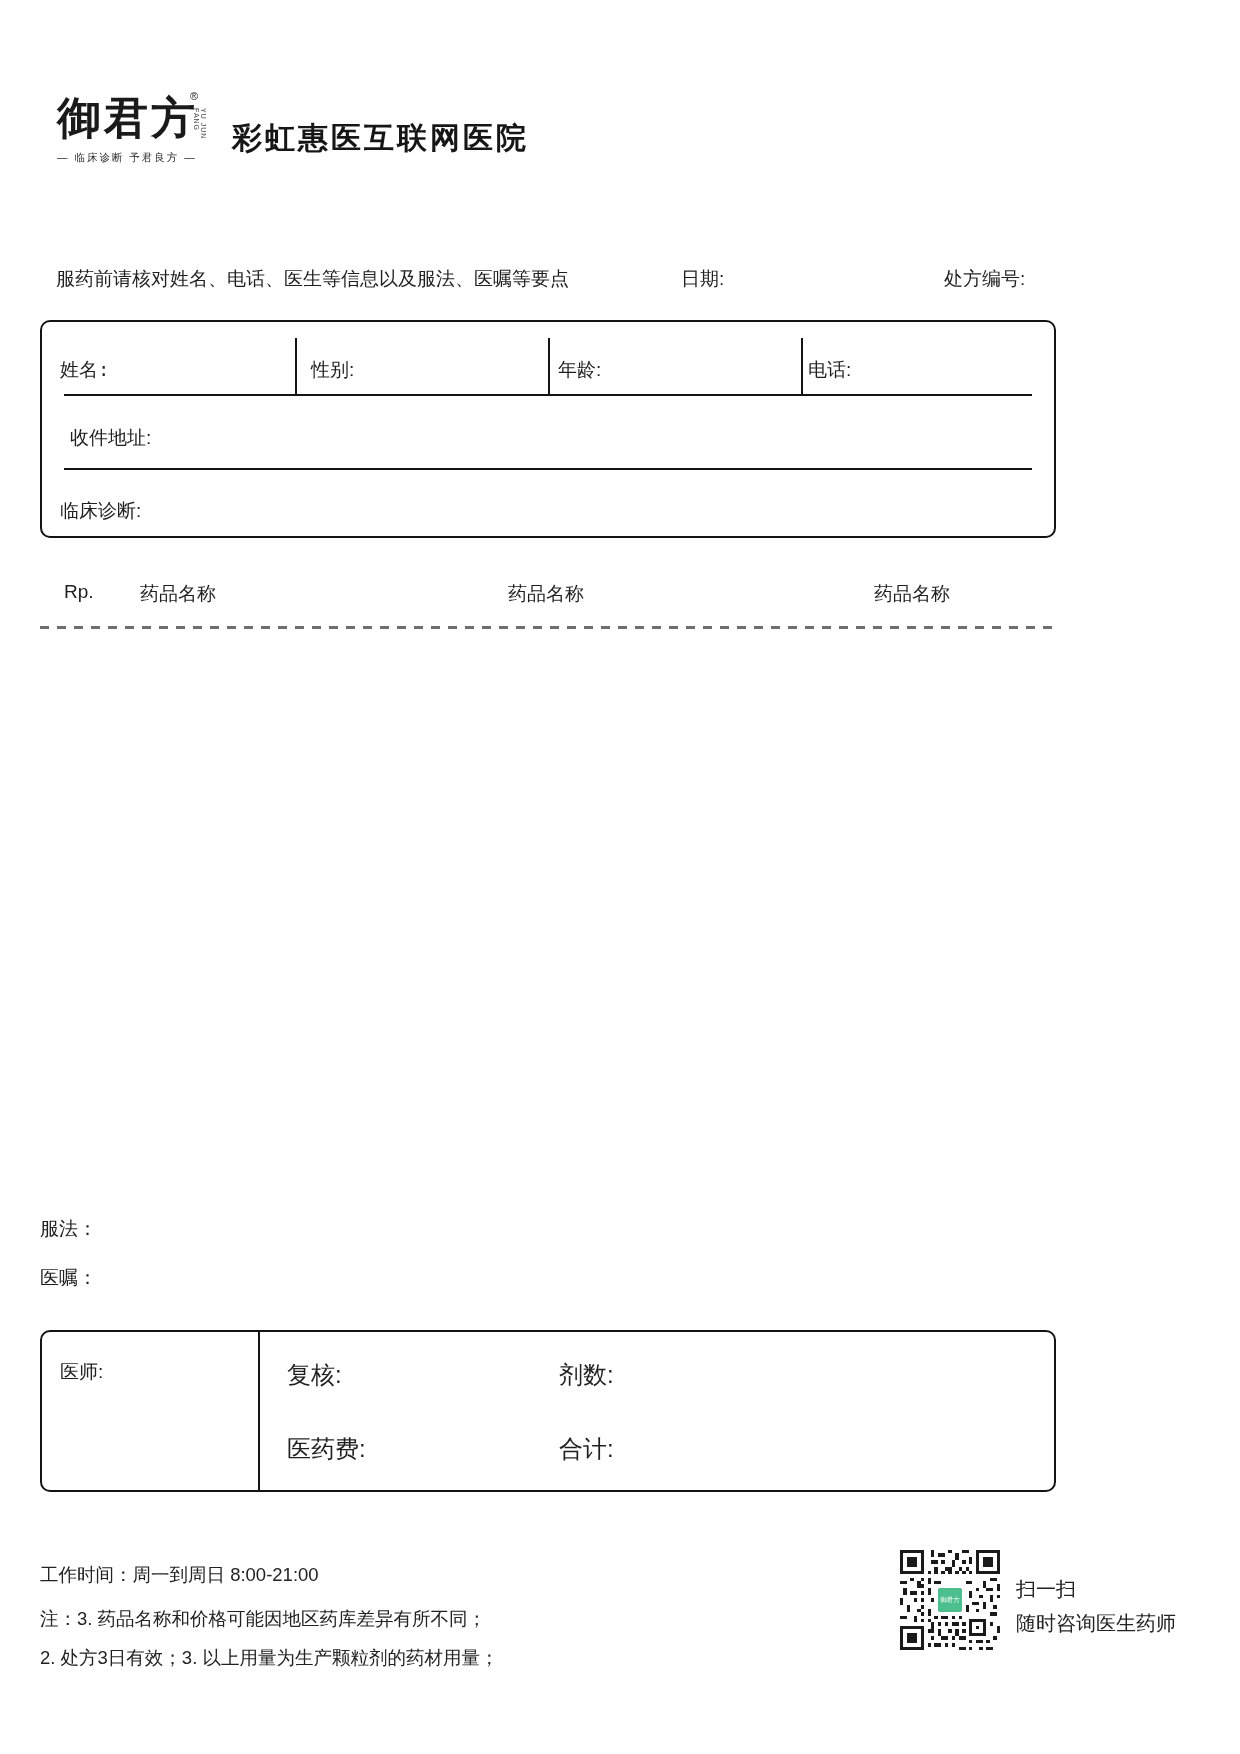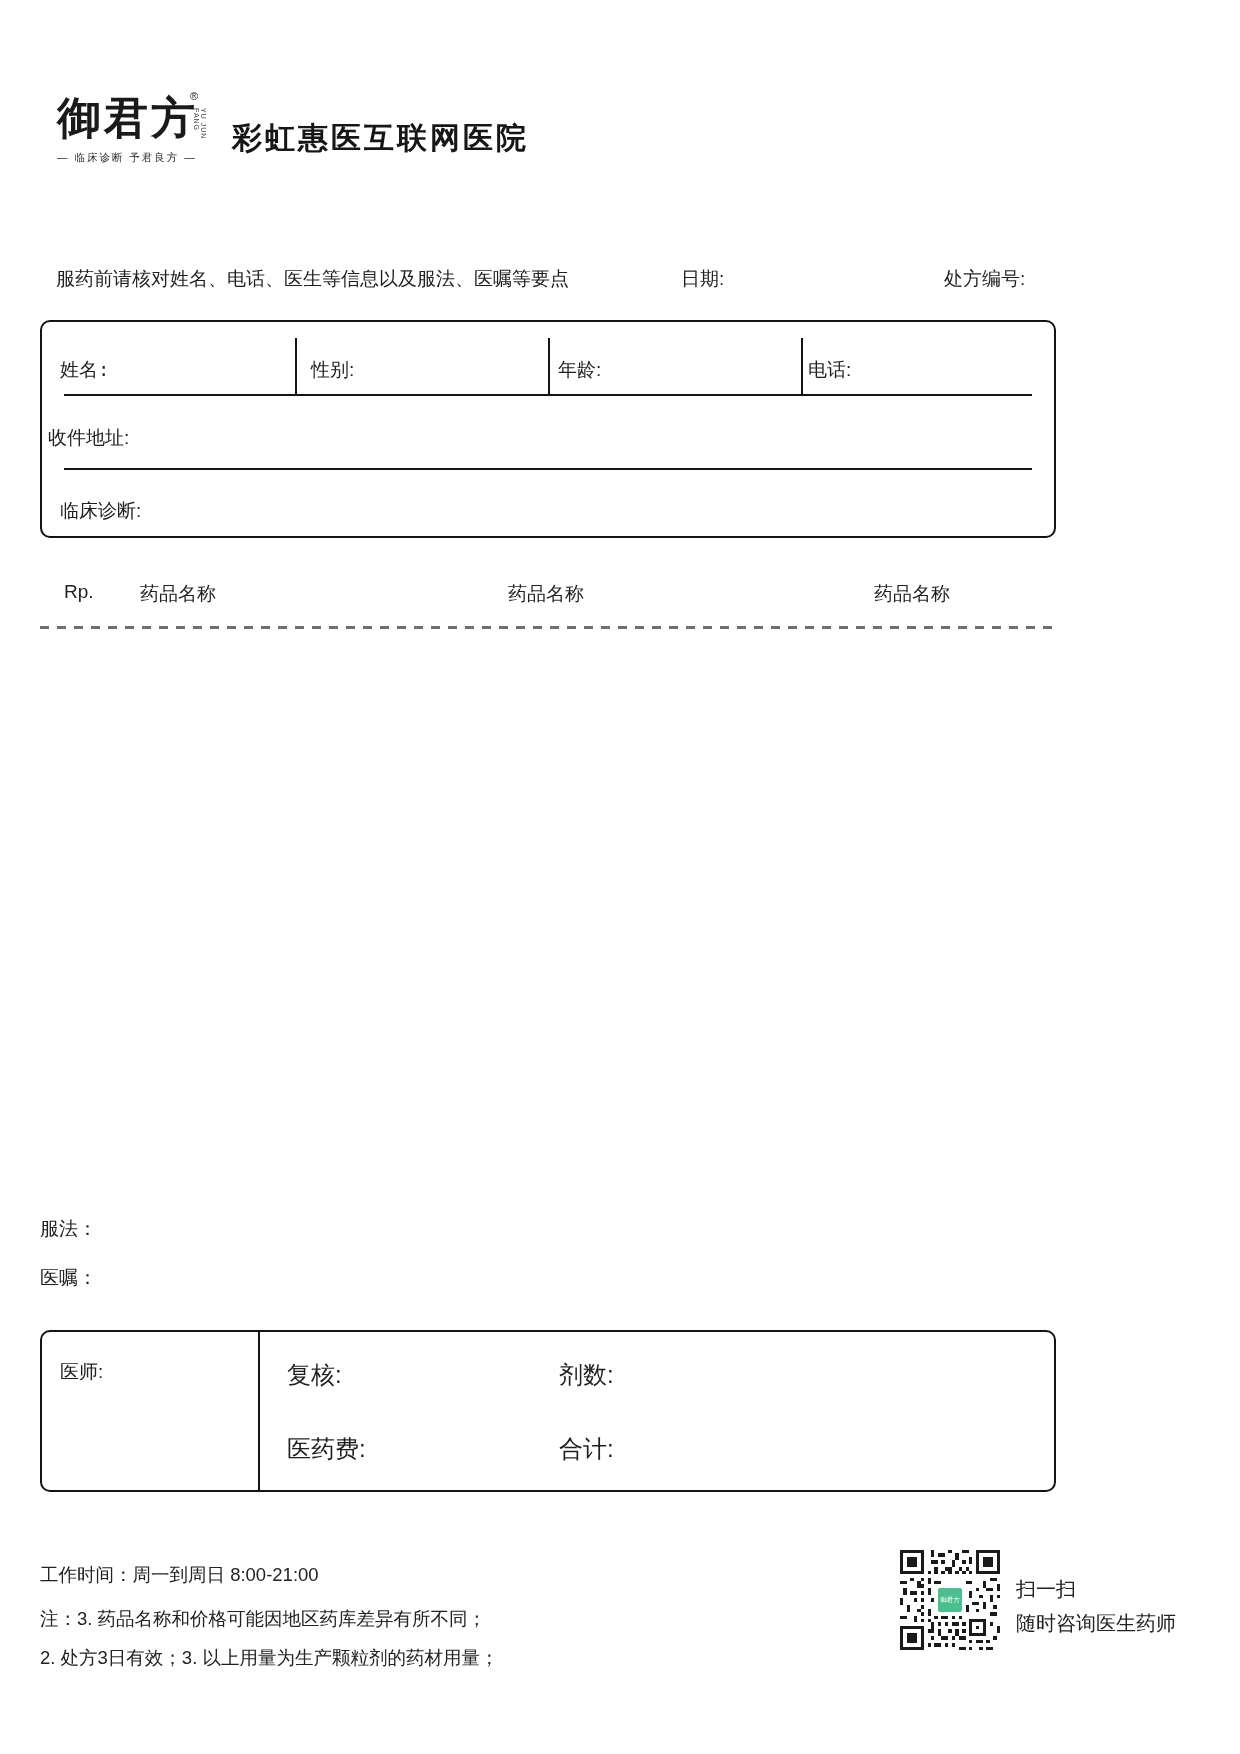--- a/index.html
+++ b/index.html
@@ -41,21 +41,21 @@
   }
   .p-label { position:absolute; font-size:19px; color:#1f1f1f; white-space:nowrap; }
   .p-name   { left:18px;               top:35px;font-family:Liberation Mono, monospace; }
   .p-gender { left:calc(25% + 16px);   top:35px; }
   .p-age    { left:calc(50% + 10px);   top:35px; }
   .p-phone  { left:calc(75% + 7px);    top:35px; }
   .p-div { position:absolute; top:16px; height:56px; width:2px; background:#141414; }
   .p-div1 { left:25%; } .p-div2 { left:50%; } .p-div3 { left:75%; }
   .p-line { position:absolute; left:22px; right:22px; height:2px; background:#141414; }
   .p-line1 { top:72px; } .p-line2 { top:146px; }
-  .p-address   { left:6px; top:103px; }
+  .p-address   { left:28px; top:103px; }
   .p-diagnosis { left:18px; top:176px; }
 
   
   .rp-row { position:absolute; left:40px; top:581px; width:1018px; height:26px; font-size:19px; }
   .rp-label { position:absolute; left:24px; top:0; }
   .rp-col1 { position:absolute; left:100px; top:0; }
   .rp-col2 { position:absolute; left:468px; top:0; }
   .rp-col3 { position:absolute; left:834px; top:0; }
   .dashed-line {
     position:absolute; left:40px; top:626px; width:1018px; height:3px;

